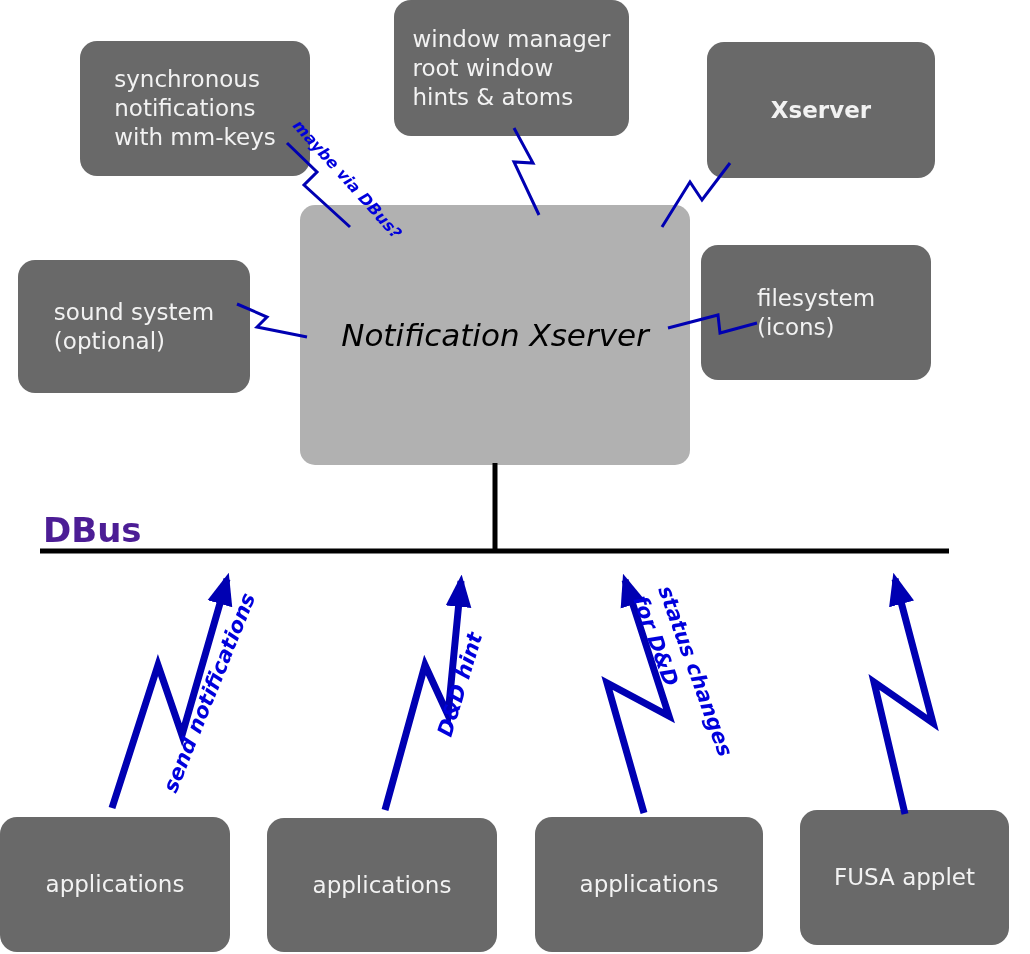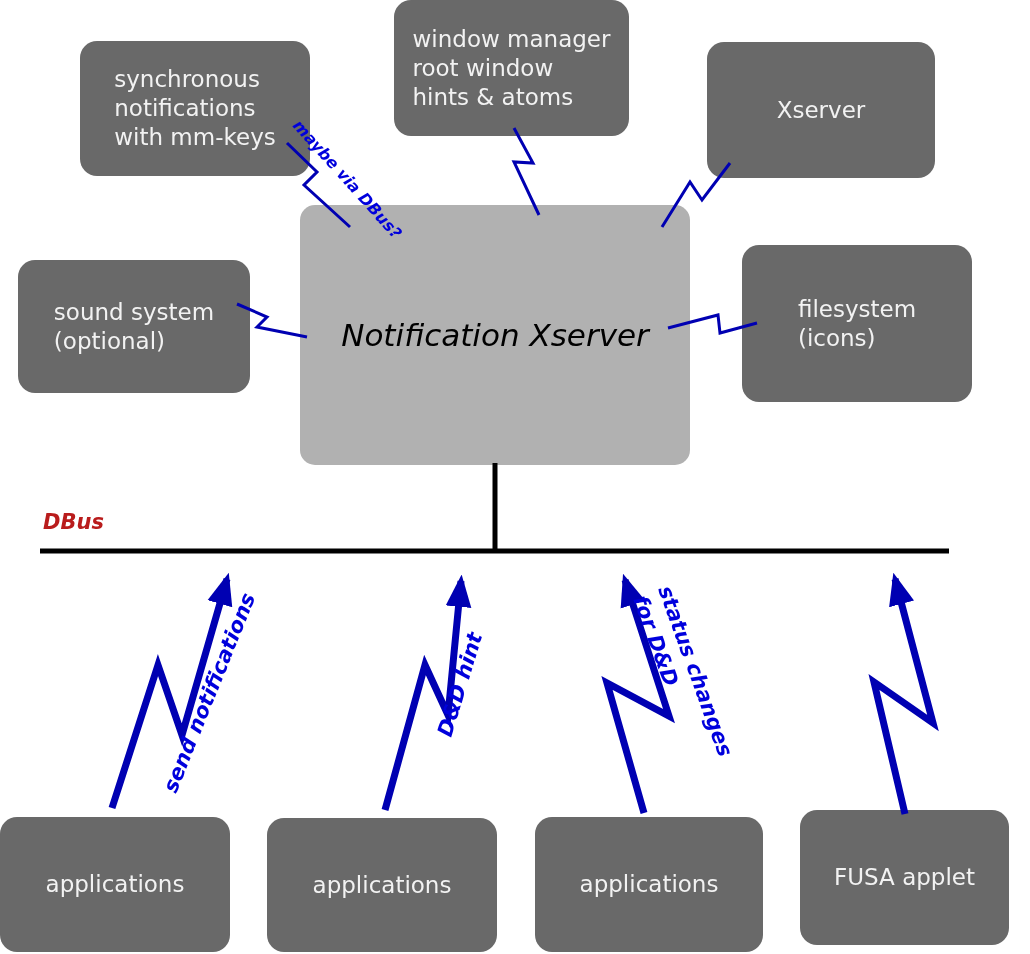--- a/index.html
+++ b/index.html
@@ -32,24 +32,23 @@
   }
   #hub .title{
     font-style:italic;
     font-size:31px;
     color:#000000;
   }
   #dbus-label{
     position:absolute;
     left:43px;top:510px;
     font-weight:bold;
-    font-size:21px;
-    color:#b91c1c;
+    font-size:34px;
+    color:#4c1d95;
     letter-spacing:0px;
-    font-style:italic;
   }
   svg{position:absolute;left:0;top:0;}
   .edge-label{
     font-family:"DejaVu Sans", sans-serif;
     font-weight:bold;
     font-style:italic;
     fill:#0000dd;
   }
 </style>
 </head>
@@ -70,32 +69,32 @@
   </div>
 
   <div class="node" style="left:394px;top:0px;width:235px;height:136px;">
     <div class="txt">
       <div>window manager</div>
       <div>root window</div>
       <div>hints &amp; atoms</div>
     </div>
   </div>
 
-  <div class="node center-text" style="left:707px;top:42px;width:228px;height:136px;">
+  <div class="node center-text" style="left:707px;top:42px;width:228px;height:136px;font-weight:bold;">
     <div class="txt">Xserver</div>
   </div>
 
   <div class="node" style="left:18px;top:260px;width:232px;height:133px;">
     <div class="txt">
       <div>sound system</div>
       <div>(optional)</div>
     </div>
   </div>
 
-  <div class="node" style="left:742px;top:245px;width:230px;height:157px;">
+  <div class="node" style="left:701px;top:245px;width:230px;height:135px;">
     <div class="txt">
       <div>filesystem</div>
       <div>(icons)</div>
     </div>
   </div>
 
   <div class="node center-text" style="left:0px;top:817px;width:230px;height:135px;">
     <div class="txt">applications</div>
   </div>
 

